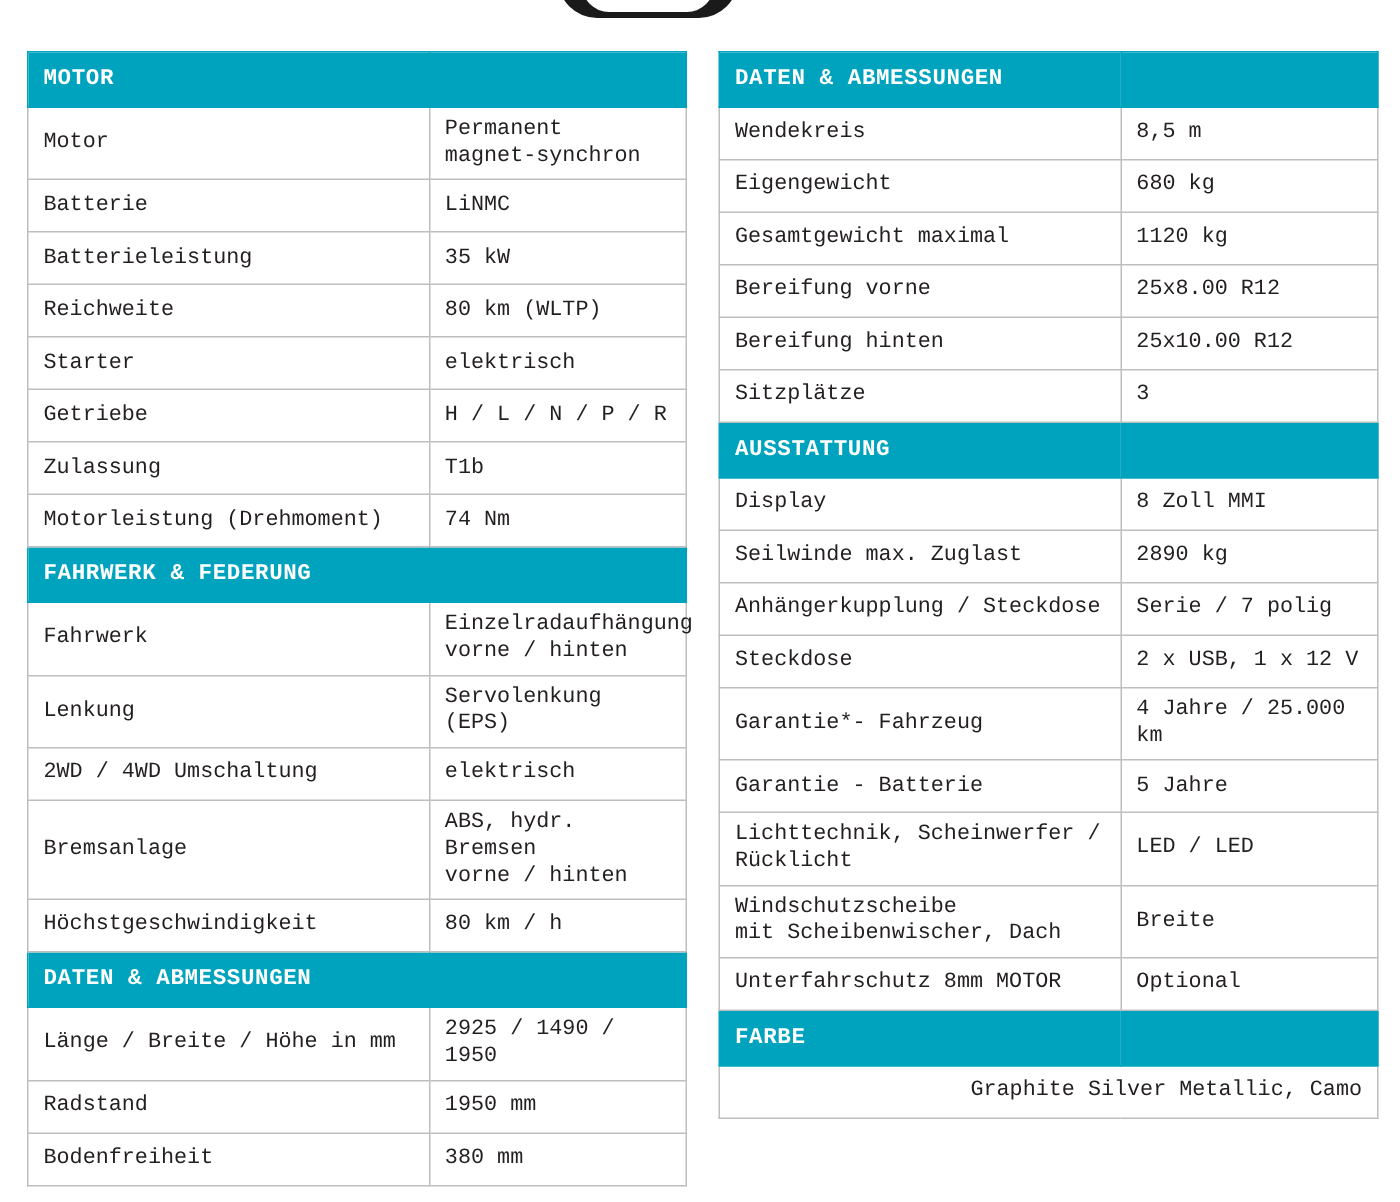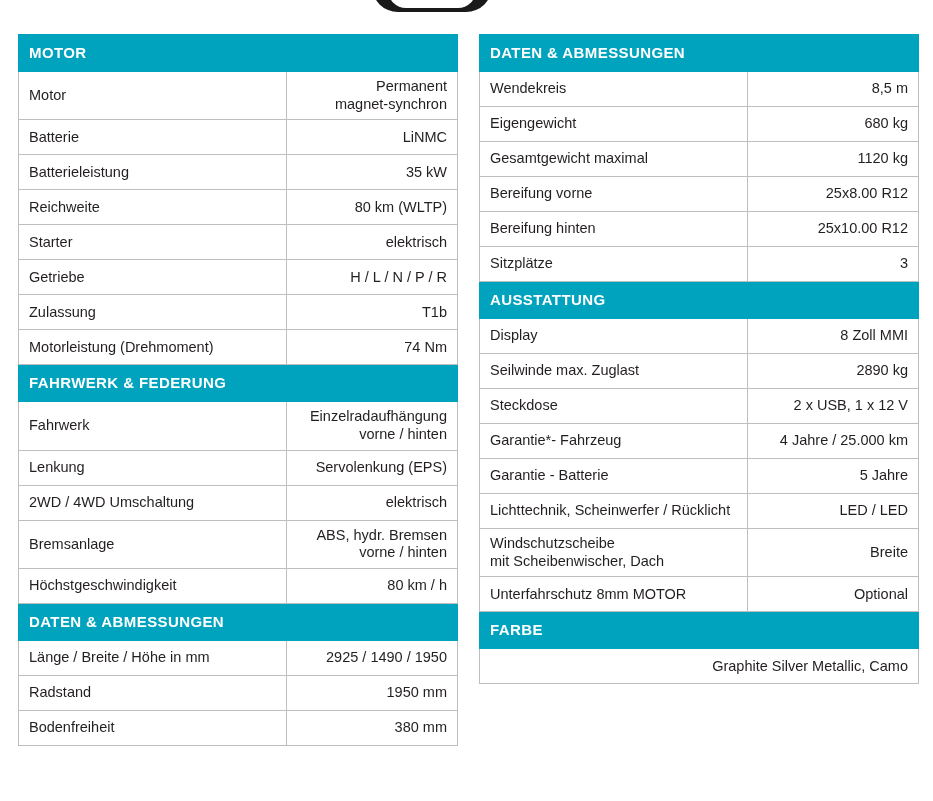--- a/index.html
+++ b/index.html
@@ -12,20 +12,21 @@
     height: 801px;
     font-family: "Liberation Sans", sans-serif;
     color: #231f20;
     position: relative;
     overflow: hidden;
   }
   .page {
     position: relative;
     width: 933px;
     height: 801px;
+    font-family: Liberation Mono, monospace;
   }
   .decor-shape {
     position: absolute;
     top: -14px;
     left: 372px;
     width: 120px;
     height: 26px;
     background: #1a1a1a;
     border-radius: 0 0 60px 60px;
   }
@@ -66,21 +67,21 @@
     font-size: 14.5px;
     line-height: 1.22;
     vertical-align: middle;
     height: 22px;
   }
   td.label {
     text-align: left;
     width: 62%;
   }
   td.value {
-    text-align: right;
+    text-align: left;
     width: 38%;
   }
   tr.section-head td {
     background: #00a3bd;
     color: #ffffff;
     font-weight: bold;
     letter-spacing: 0.4px;
     font-size: 15px;
     padding: 7px 10px;
     border: 1px solid #00a3bd;
@@ -225,20 +226,24 @@
             </tr>
             <tr>
               <td class="label">Display</td>
               <td class="value">8 Zoll MMI</td>
             </tr>
             <tr>
               <td class="label">Seilwinde max. Zuglast</td>
               <td class="value">2890 kg</td>
             </tr>
             <tr>
+              <td class="label">Anhängerkupplung / Steckdose</td>
+              <td class="value">Serie / 7 polig</td>
+            </tr>
+            <tr>
               <td class="label">Steckdose</td>
               <td class="value">2 x USB, 1 x 12 V</td>
             </tr>
             <tr>
               <td class="label">Garantie*- Fahrzeug</td>
               <td class="value">4 Jahre / 25.000 km</td>
             </tr>
             <tr>
               <td class="label">Garantie - Batterie</td>
               <td class="value">5 Jahre</td>

